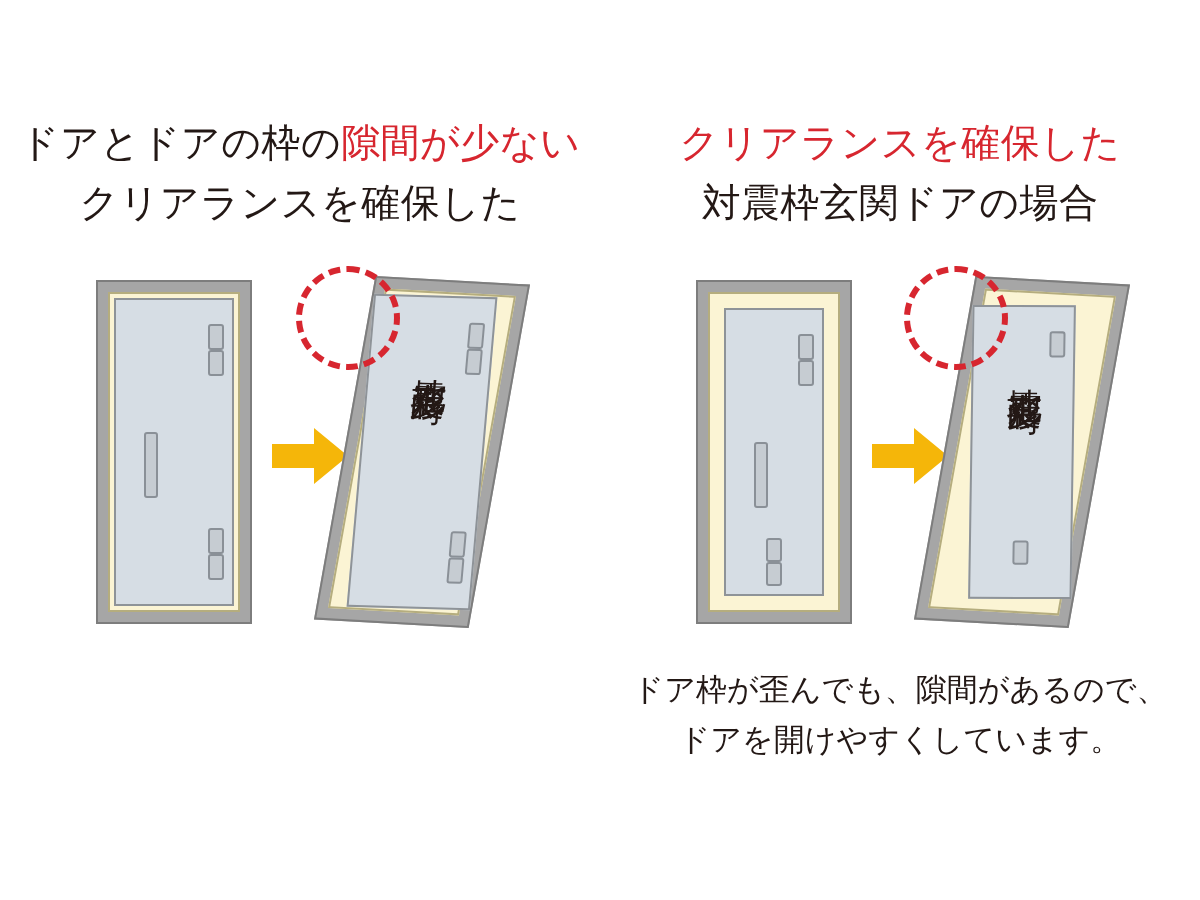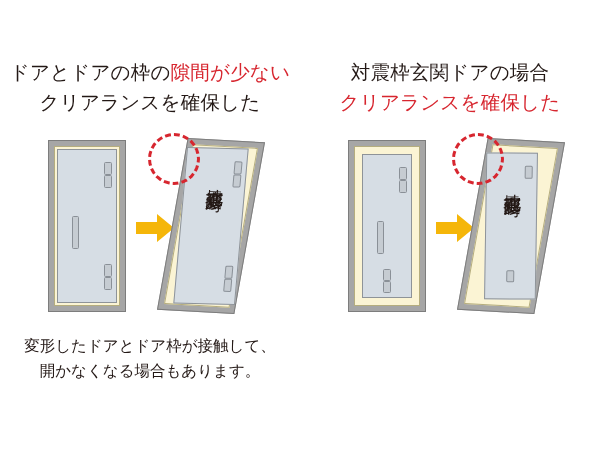--- a/index.html
+++ b/index.html
@@ -268,31 +268,27 @@
             <div class="hinge hinge-b2"></div>
             <div class="vlabel">地震変形時</div>
           </div>
         </div>
       </div>
 
       <div class="dashed-circle circle-left"></div>
 
     </div>
 
-    <div class="caption">
-      <span class="ln">変形したドアとドア枠が接触して、</span>
-      <span class="ln">開かなくなる場合もあります。</span>
-    </div>
   </div>
 
   <div class="panel panel-right">
 
     <div class="heading">
+      <span class="ln hl-red">クリアランスを確保した</span>
       <span class="ln">対震枠玄関ドアの場合</span>
-      <span class="ln hl-red">クリアランスを確保した</span>
     </div>
 
     <div class="diagram">
 
       <div class="door-wrap door-right-normal">
         <div class="frame wide">
           <div class="clearance"></div>
           <div class="leaf">
             <div class="handle handle-normal"></div>
             <div class="hinge hinge-t1"></div>
@@ -317,15 +313,19 @@
             <div class="latch latch-b1"></div>
             <div class="vlabel">地震変形時</div>
           </div>
         </div>
       </div>
 
       <div class="dashed-circle circle-right"></div>
 
     </div>
 
+    <div class="caption">
+      <span class="ln">ドア枠が歪んでも、隙間があるので、</span>
+      <span class="ln">ドアを開けやすくしています。</span>
+    </div>
   </div>
 
 </div>
 
 </body></html>

